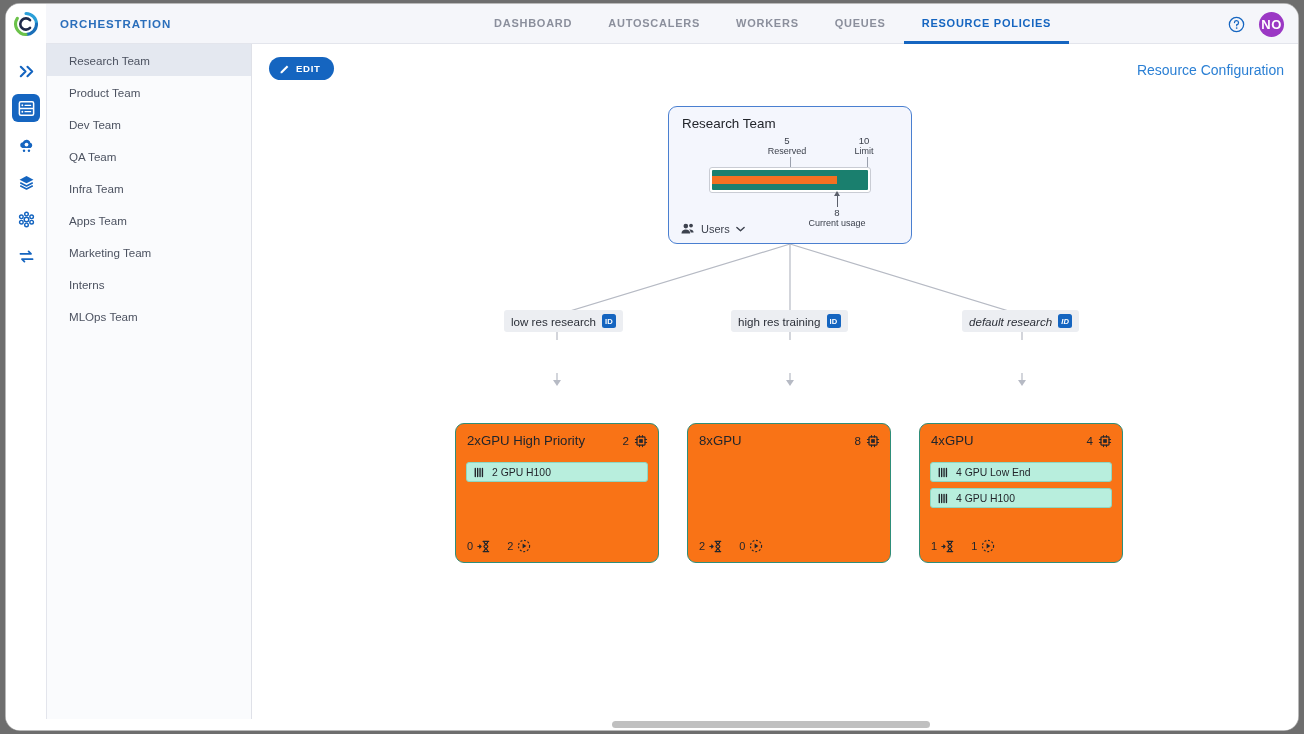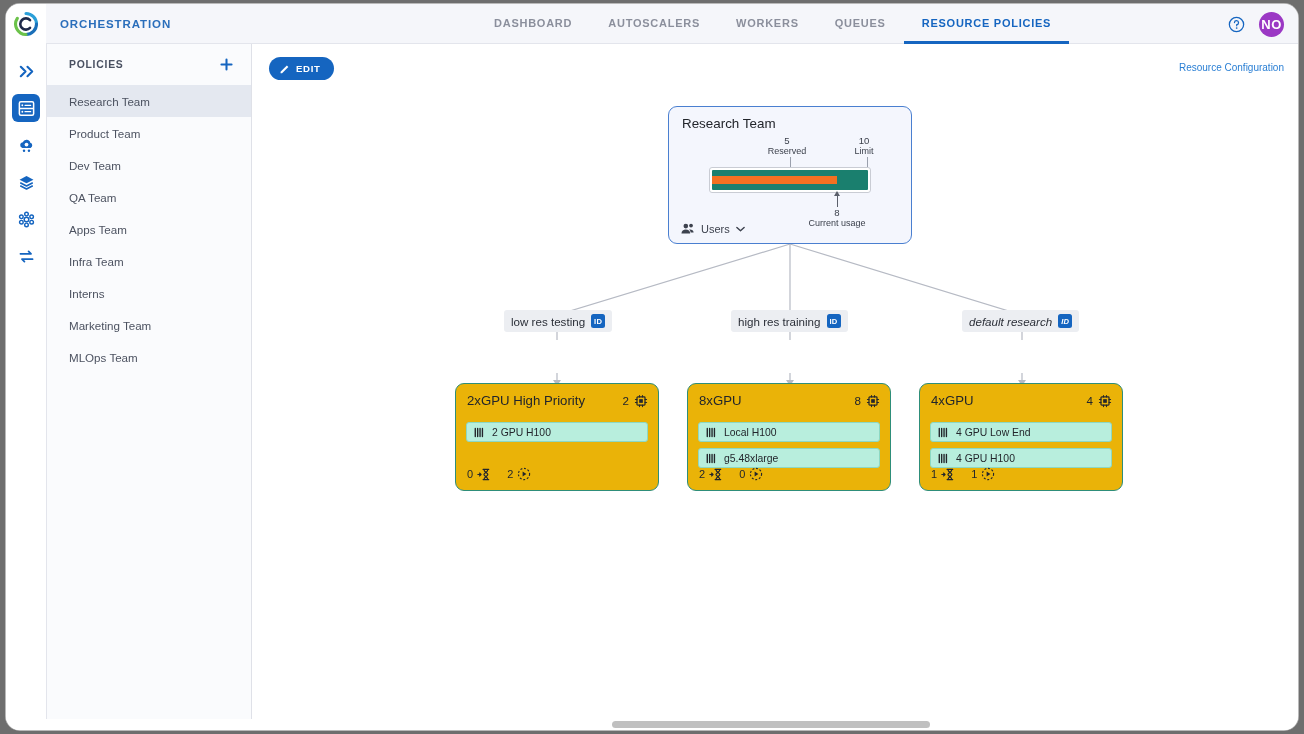--- a/index.html
+++ b/index.html
@@ -122,21 +122,21 @@
     position: absolute; left: 17px; top: 13px;
     height: 23px; padding: 0 13px 0 10px;
     background: #1565c0; color: #fff;
     border: none; border-radius: 12px;
     font-size: 9.6px; font-weight: bold; letter-spacing: .7px;
     display: flex; align-items: center; gap: 6px;
     cursor: pointer;
   }
   .res-config-link {
     position: absolute; right: 14px; top: 18px;
-    font-size: 10px; color: #2a7fd4; cursor: pointer;
+    font-size: 14px; color: #2a7fd4; cursor: pointer;
   }
 
   .graph { position: absolute; left: 0; top: 0; width: 1046px; height: 686px; }
   .edges { position: absolute; left: 0; top: 0; width: 1046px; height: 686px; pointer-events: none; }
 
   
   .parent-node {
     position: absolute; left: 416px; top: 62px;
     width: 244px; height: 138px;
     background: #f4f6fd;
@@ -194,24 +194,25 @@
   .id-badge {
     width: 14px; height: 14px; border-radius: 2.5px;
     background: #1565c0; color: #fff;
     font-size: 7.6px; font-weight: bold; letter-spacing: .2px;
     display: flex; align-items: center; justify-content: center;
     flex: none;
   }
 
   
   .res-card {
-    position: absolute; width: 204px; height: 108px;
-    background: #eab308;
+    position: absolute; width: 204px; height: 140px;
+    background: #f97316;
     border: 1.2px solid #2e8e7a;
     border-radius: 9px;
+    margin-top: 40px;
   }
   .res-head {
     position: absolute; left: 11px; right: 10px; top: 9px;
     display: flex; align-items: center; justify-content: space-between;
   }
   .res-title { font-size: 13.2px; color: #22252b; }
   .res-count { display: flex; align-items: center; gap: 5px; font-size: 11.6px; color: #22252b; }
   .res-rows { position: absolute; left: 10px; right: 10px; top: 38px; display: flex; flex-direction: column; gap: 6px; }
   .res-row {
     height: 20px; background: #b8eedd; border: 1px solid #8cd8c3;
@@ -314,36 +315,28 @@
       </svg>
     </div>
     <div class="rail-btn">
       <svg width="19" height="19" viewBox="0 0 20 20">
         <path d="M3.6 7.2h11.2l-2.6-2.6M16.4 12.8H5.2l2.6 2.6" fill="none" stroke="#1565c0" stroke-width="1.8" stroke-linecap="round" stroke-linejoin="round"></path>
       </svg>
     </div>
   </div>
 
   <div class="sidebar">
-    <div class="sidebar-head">
-      <div class="sidebar-head-title">POLICIES</div>
-      <div class="add-btn">
-        <svg width="15" height="15" viewBox="0 0 16 16">
-          <path d="M8 2.6v10.8M2.6 8h10.8" stroke="#1565c0" stroke-width="2.2" stroke-linecap="round"></path>
-        </svg>
-      </div>
-    </div>
     <div class="policy-item active">Research Team</div>
     <div class="policy-item">Product Team</div>
     <div class="policy-item">Dev Team</div>
     <div class="policy-item">QA Team</div>
+    <div class="policy-item">Infra Team</div>
     <div class="policy-item">Apps Team</div>
-    <div class="policy-item">Infra Team</div>
+    <div class="policy-item">Marketing Team</div>
     <div class="policy-item">Interns</div>
-    <div class="policy-item">Marketing Team</div>
     <div class="policy-item">MLOps Team</div>
   </div>
 
   <div class="canvas">
 
     <button class="edit-btn">
       <svg width="11" height="11" viewBox="0 0 14 14">
         <path d="M2 11.1 10 3.1l1.9 1.9-8 8H2z" fill="#ffffff"></path>
       </svg>
       <span>EDIT</span>
@@ -401,21 +394,21 @@
             <path d="M9.6 8.2c2.4-.5 5 .6 5 3.2h-3.3c0-1.3-.6-2.4-1.7-3.2z" fill="#3d424e"></path>
           </svg>
           <span class="users-text">Users</span>
           <svg width="9" height="6" viewBox="0 0 10 6">
             <path d="M1 1.4 5 5 9 1.4" fill="none" stroke="#3d424e" stroke-width="1.6" stroke-linecap="round" stroke-linejoin="round"></path>
           </svg>
         </div>
       </div>
 
       <div class="queue-pill" style="left:252px; top:266px;">
-        <span>low res testing</span>
+        <span>low res research</span>
         <span class="id-badge">ID</span>
       </div>
       <div class="queue-pill" style="left:479px; top:266px;">
         <span>high res training</span>
         <span class="id-badge">ID</span>
       </div>
       <div class="queue-pill" style="left:710px; top:266px;font-style:italic;">
         <span>default research</span>
         <span class="id-badge">ID</span>
       </div>
@@ -463,34 +456,20 @@
           <span class="res-title">8xGPU</span>
           <span class="res-count">
             <span>8</span>
             <svg width="14" height="14" viewBox="0 0 16 16">
               <rect x="3.4" y="3.4" width="9.2" height="9.2" rx="1" fill="none" stroke="#23262c" stroke-width="1.4"></rect>
               <rect x="5.9" y="5.9" width="4.2" height="4.2" fill="#23262c"></rect>
               <path d="M6.3 3.4V1.6M9.7 3.4V1.6M6.3 12.6v1.8M9.7 12.6v1.8M3.4 6.3H1.6M3.4 9.7H1.6M12.6 6.3h1.8M12.6 9.7h1.8" stroke="#23262c" stroke-width="1.2" stroke-linecap="round"></path>
             </svg>
           </span>
         </div>
-        <div class="res-rows">
-          <div class="res-row">
-            <svg width="11" height="11" viewBox="0 0 12 12">
-              <path d="M1.4 1.6v8.8M4 1.6v8.8M6.6 1.6v8.8M9.2 1.6v8.8" stroke="#23262c" stroke-width="1.5" stroke-linecap="round"></path>
-            </svg>
-            <span>Local H100</span>
-          </div>
-          <div class="res-row">
-            <svg width="11" height="11" viewBox="0 0 12 12">
-              <path d="M1.4 1.6v8.8M4 1.6v8.8M6.6 1.6v8.8M9.2 1.6v8.8" stroke="#23262c" stroke-width="1.5" stroke-linecap="round"></path>
-            </svg>
-            <span>g5.48xlarge</span>
-          </div>
-        </div>
         <div class="res-foot">
           <span class="stat">
             <span>2</span>
             <svg width="15" height="13" viewBox="0 0 16 14">
               <path d="M.8 7h3.1M2.6 5.4 4.3 7 2.6 8.6" fill="none" stroke="#23262c" stroke-width="1.2" stroke-linecap="round" stroke-linejoin="round"></path>
               <path d="M6.5 1.5h6M6.5 12.5h6M7.4 1.5c0 3 4.2 4 4.2 5.5S7.4 9.5 7.4 12.5M11.6 1.5c0 3-4.2 4-4.2 5.5s4.2 2.5 4.2 5.5" fill="none" stroke="#23262c" stroke-width="1.3" stroke-linecap="round"></path>
             </svg>
           </span>
           <span class="stat">
             <span>0</span>

